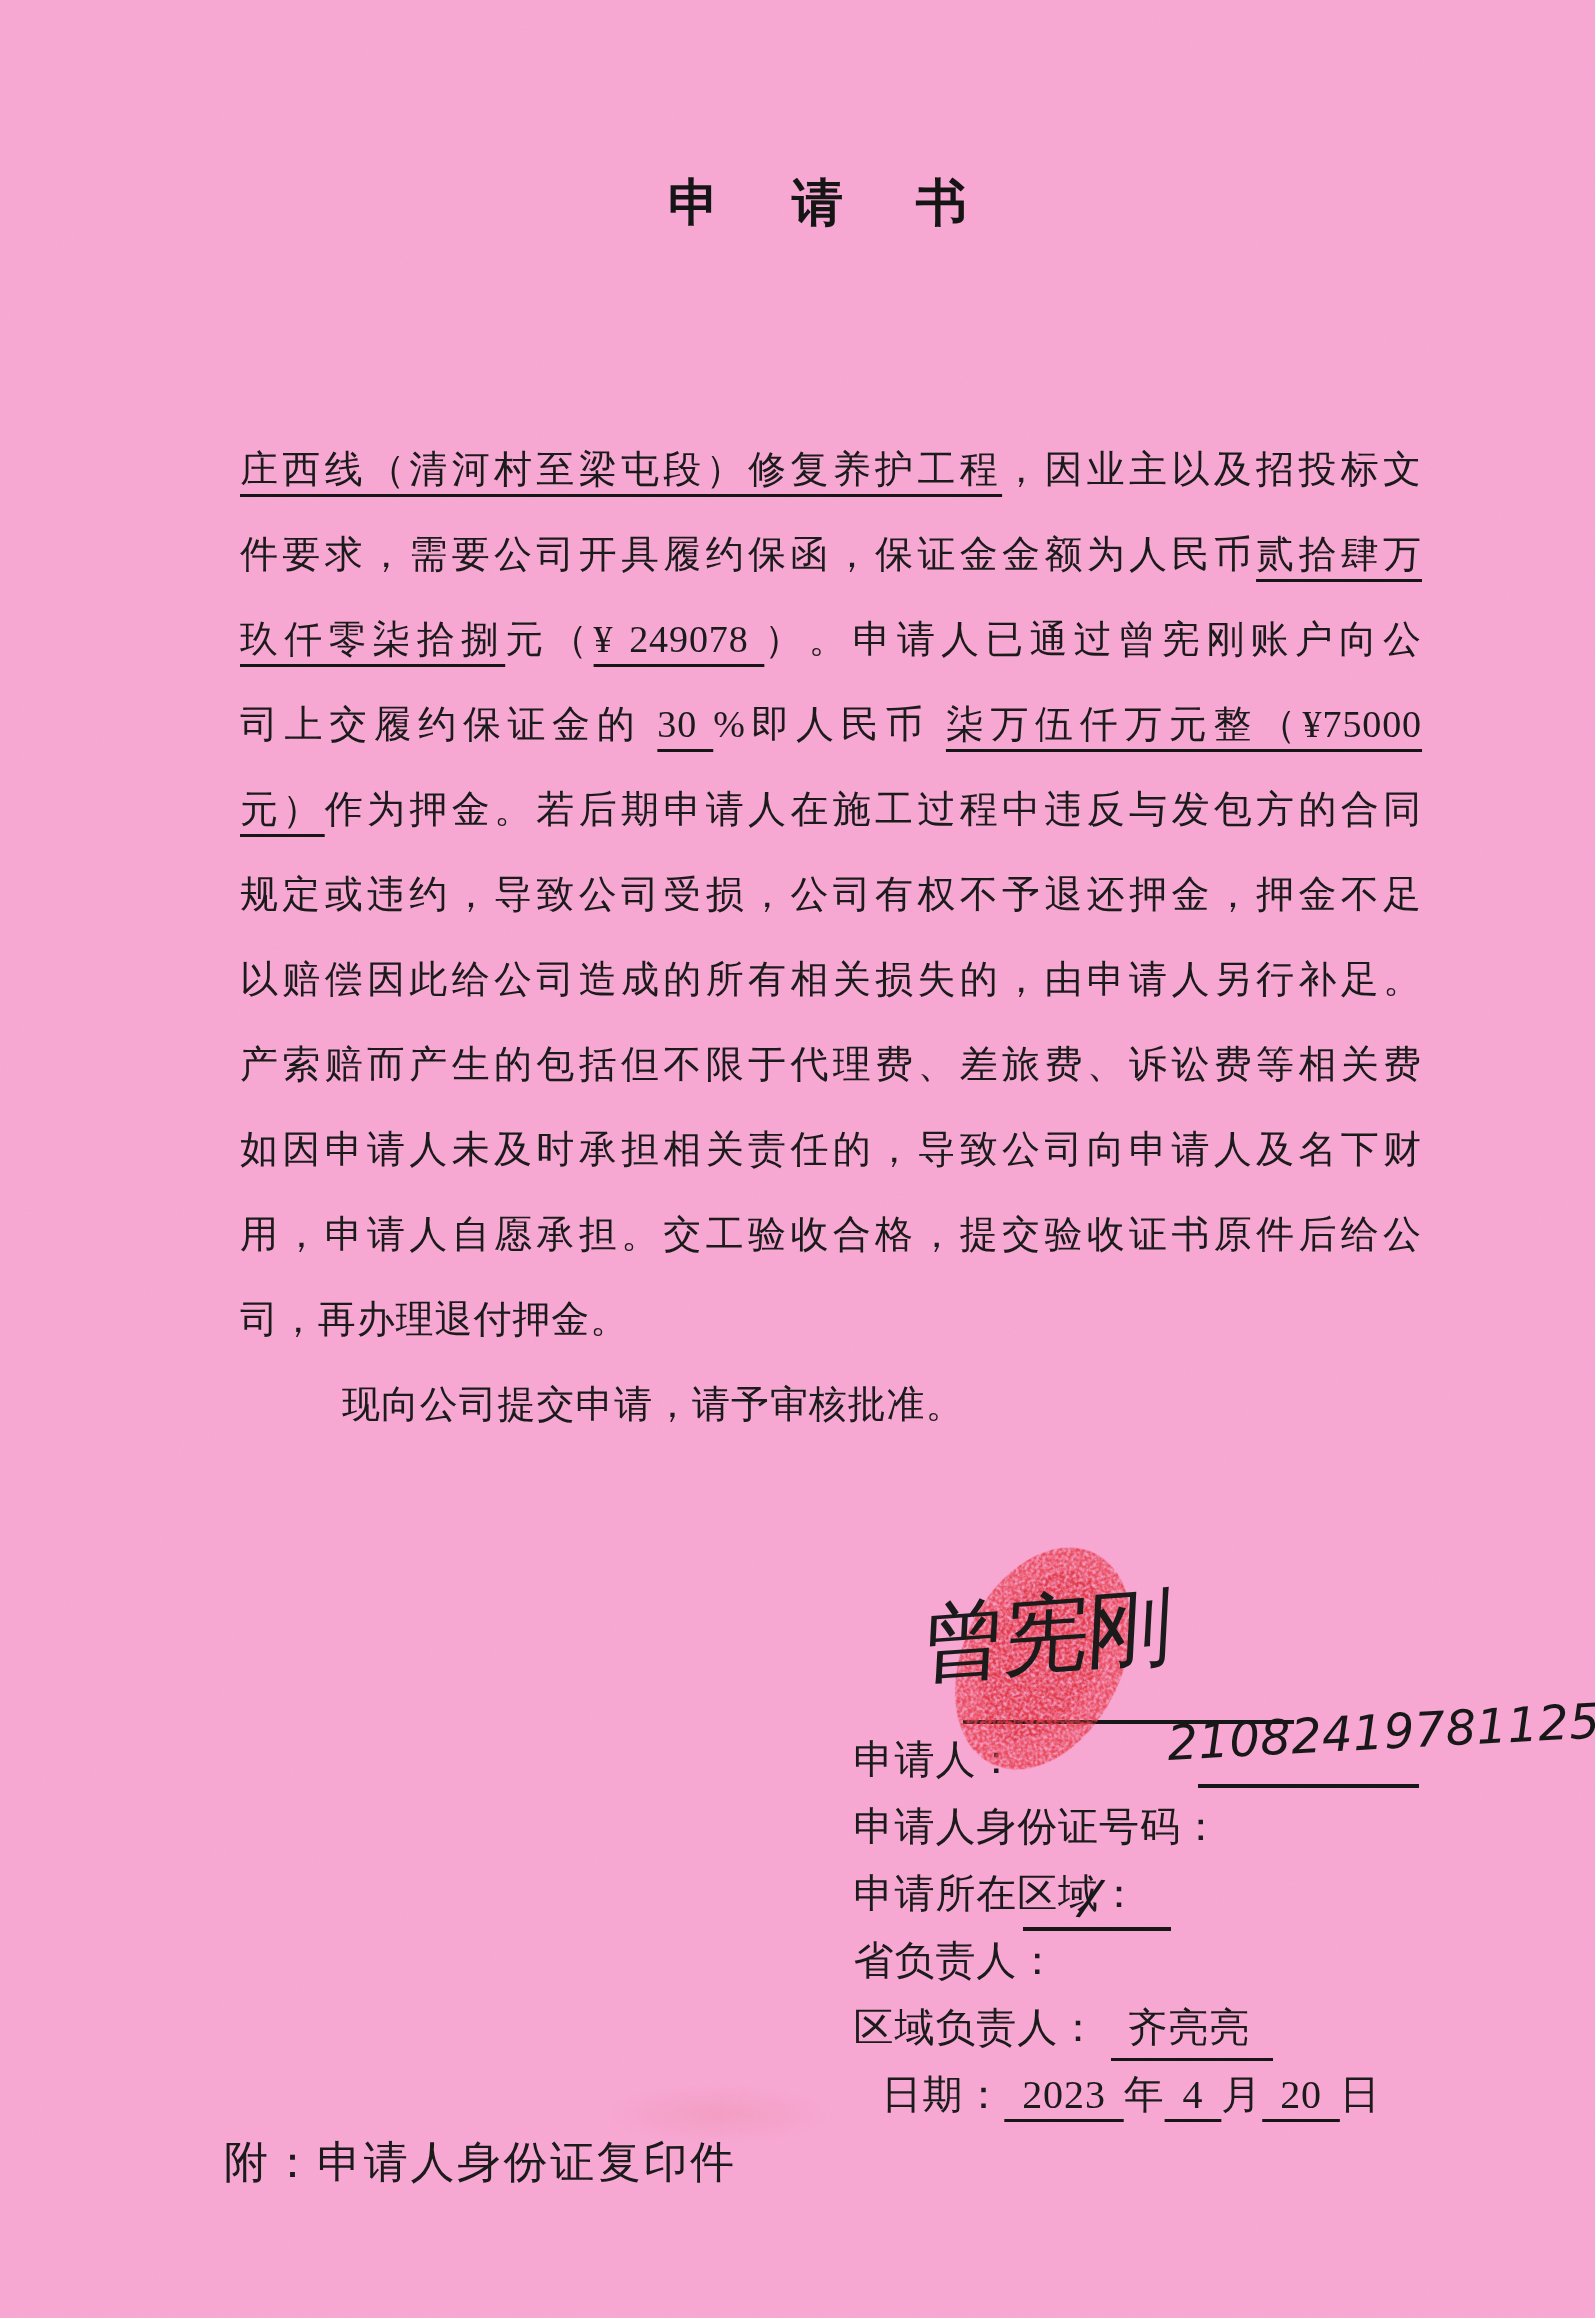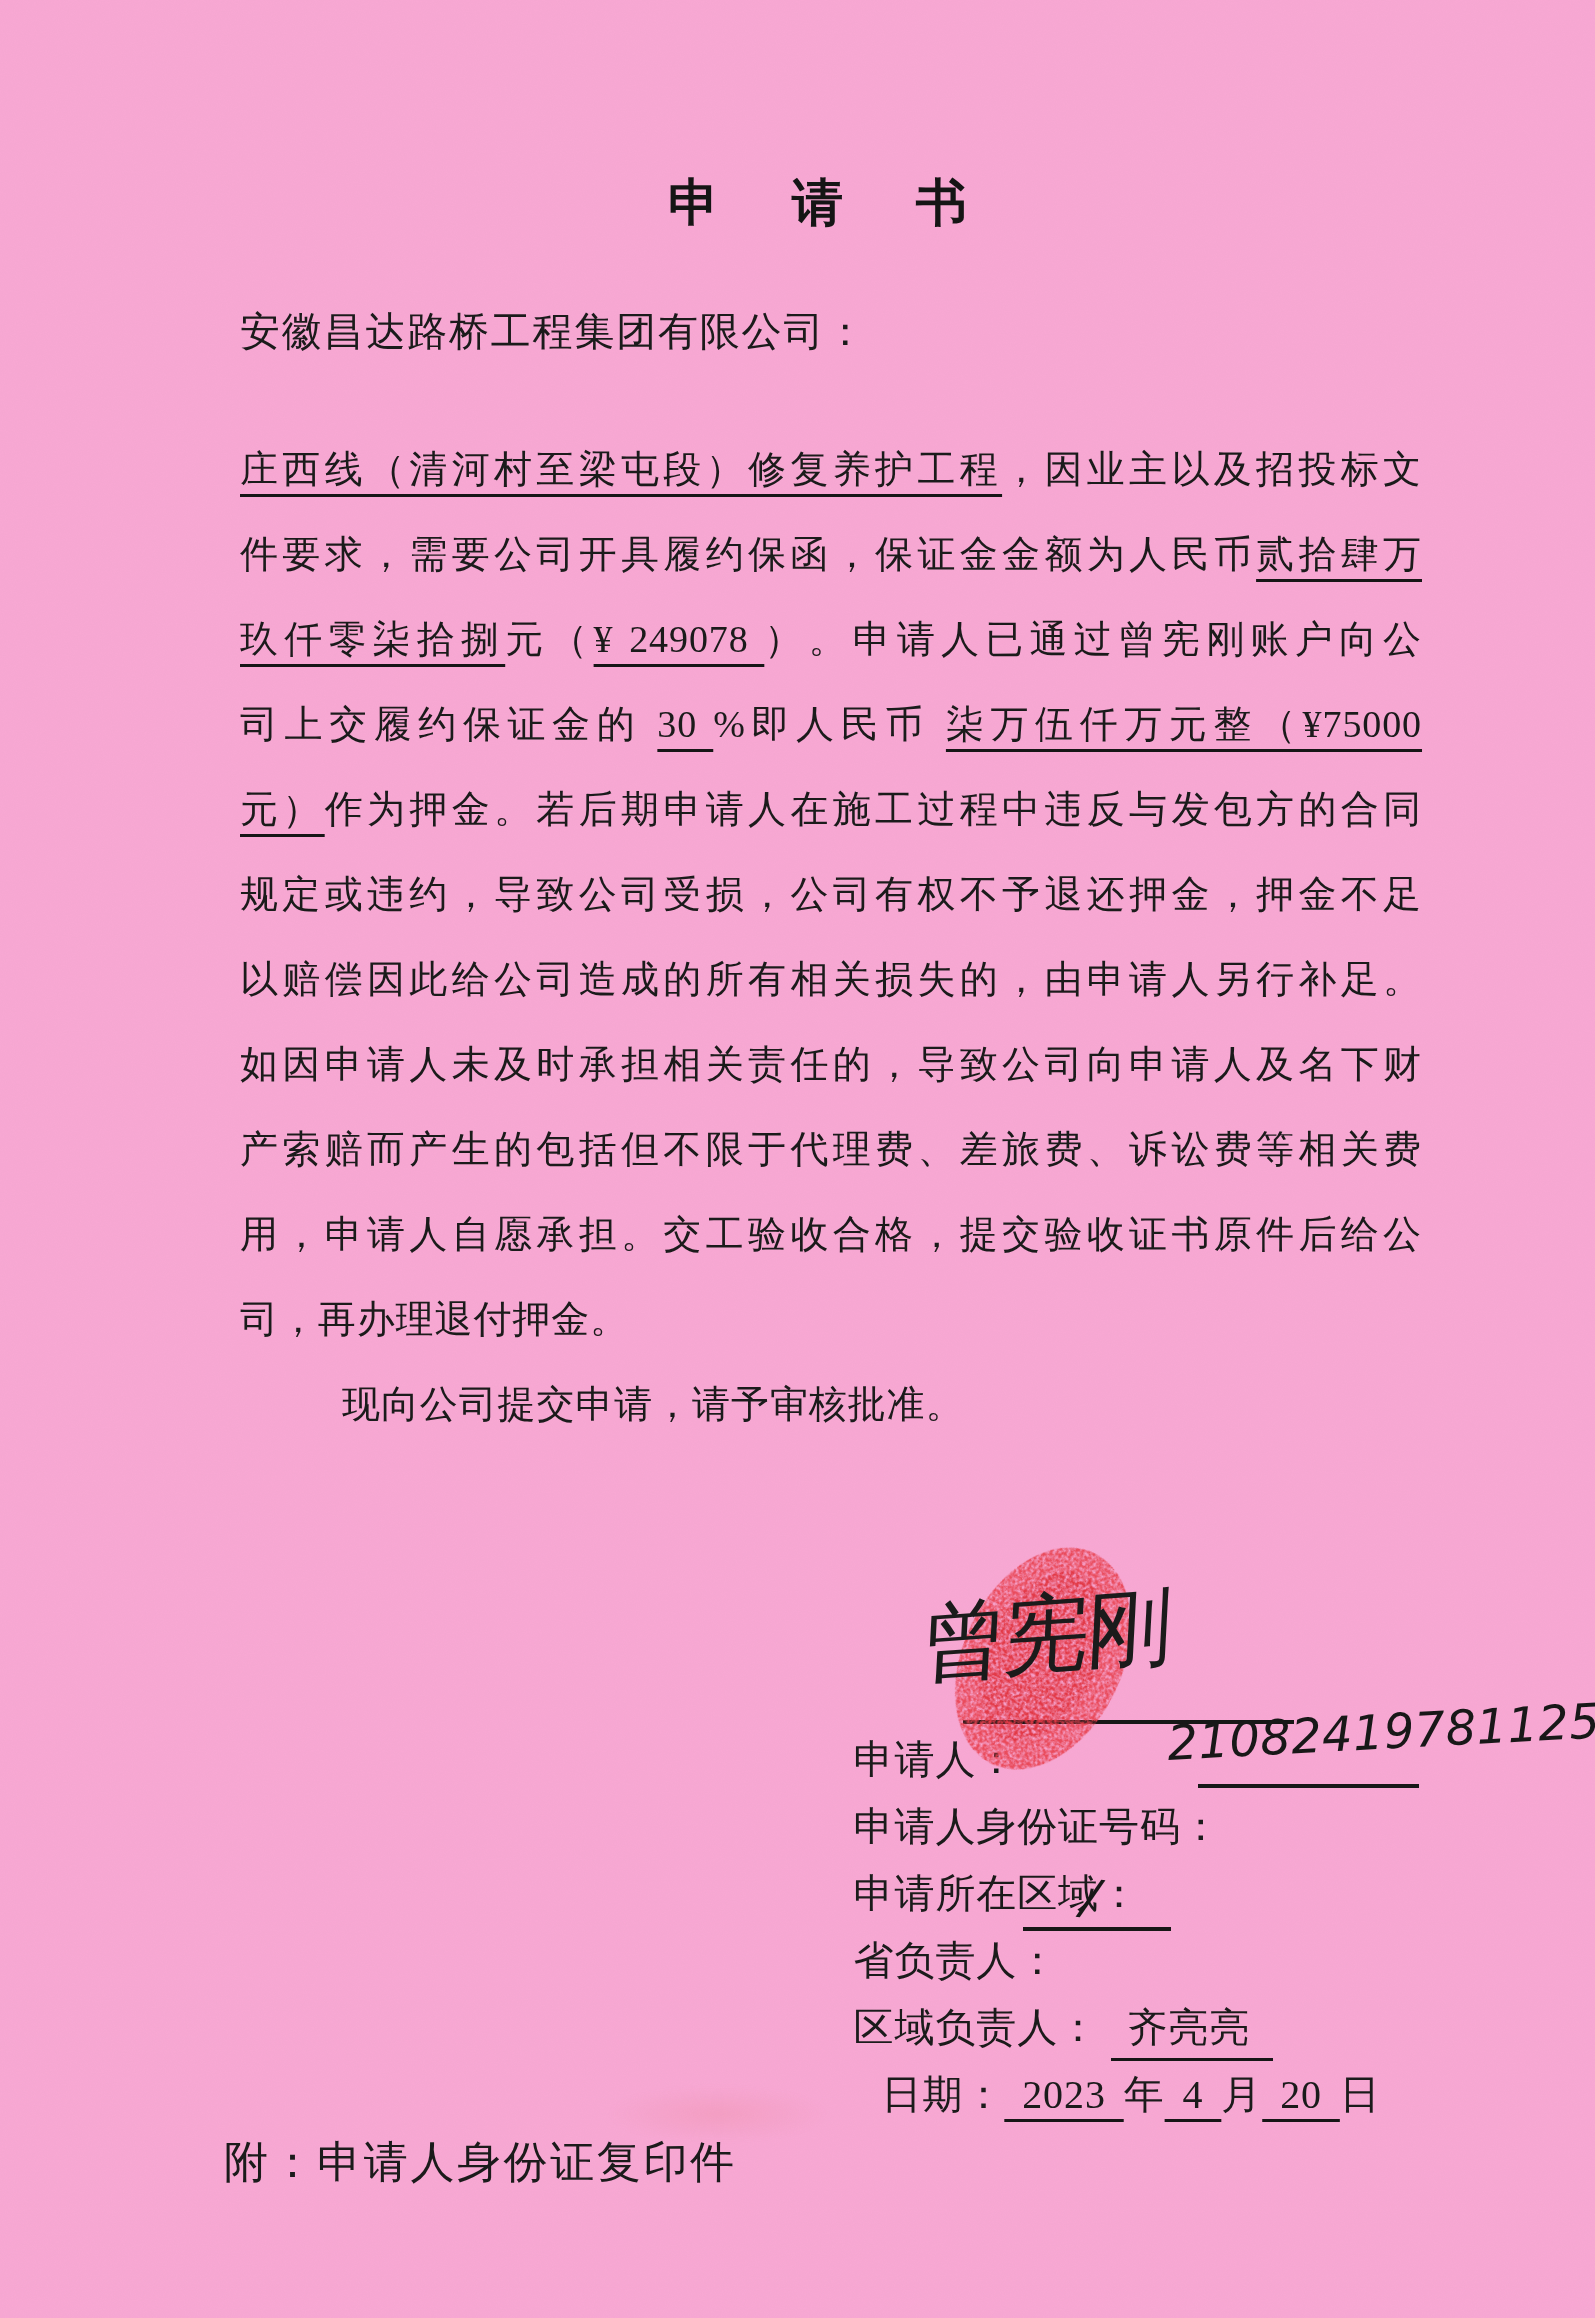--- a/index.html
+++ b/index.html
@@ -85,32 +85,31 @@
   <svg class="noise" width="1595" height="2319" viewBox="0 0 1808 2628">
     <filter id="grain">
         <feTurbulence type="fractalNoise" baseFrequency="0.8" numOctaves="2" seed="3"></feTurbulence>
       <feColorMatrix type="matrix" values="0 0 0 0 0.3  0 0 0 0 0.28  0 0 0 0 0.27  0 0 0 0.9 0"></feColorMatrix>
     </filter>
     <rect width="1808" height="2628" filter="url(#grain)"></rect>
   </svg>
 
   <div class="title">申 请 书</div>
 
-  <div class="addressee">安徽昌达路桥工程集团有限公司：</div>
 
   <div class="body-text">
       <div class="bline"><span class="u">庄西线（清河村至梁屯段）修复养护工程</span><span>，因业主以及招投标文</span></div>
       <div class="bline"><span>件要求，需要公司开具履约保函，保证金金额为人民币</span><span class="u">贰拾肆万</span></div>
       <div class="bline"><span class="u">玖仟零柒拾捌</span><span>元（</span><span class="u">¥ 249078 </span><span>）。申请人已通过曾宪刚账户向公</span></div>
       <div class="bline"><span>司上交履约保证金的 </span><span class="u">30 </span><span>%即人民币 </span><span class="u">柒万伍仟万元整（¥75000</span></div>
       <div class="bline"><span class="u">元）</span><span>作为押金。若后期申请人在施工过程中违反与发包方的合同</span></div>
       <div class="bline"><span>规定或违约，导致公司受损，公司有权不予退还押金，押金不足</span></div>
       <div class="bline"><span>以赔偿因此给公司造成的所有相关损失的，由申请人另行补足。</span></div>
+      <div class="bline"><span>产索赔而产生的包括但不限于代理费、差旅费、诉讼费等相关费</span></div>
       <div class="bline"><span>如因申请人未及时承担相关责任的，导致公司向申请人及名下财</span></div>
-      <div class="bline"><span>产索赔而产生的包括但不限于代理费、差旅费、诉讼费等相关费</span></div>
       <div class="bline"><span>用，申请人自愿承担。交工验收合格，提交验收证书原件后给公</span></div>
       <div class="bline nofill"><span>司，再办理退付押金。</span></div>
       <div class="bline indent nofill"><span>现向公司提交申请，请予审核批准。</span></div>
     </div>
 
   <div class="sig-row" style="top:1664px">
     <span>申请人：</span>
   </div>
 
   <div class="line-abs" style="left:963px;top:1720px;width:331px"></div>

